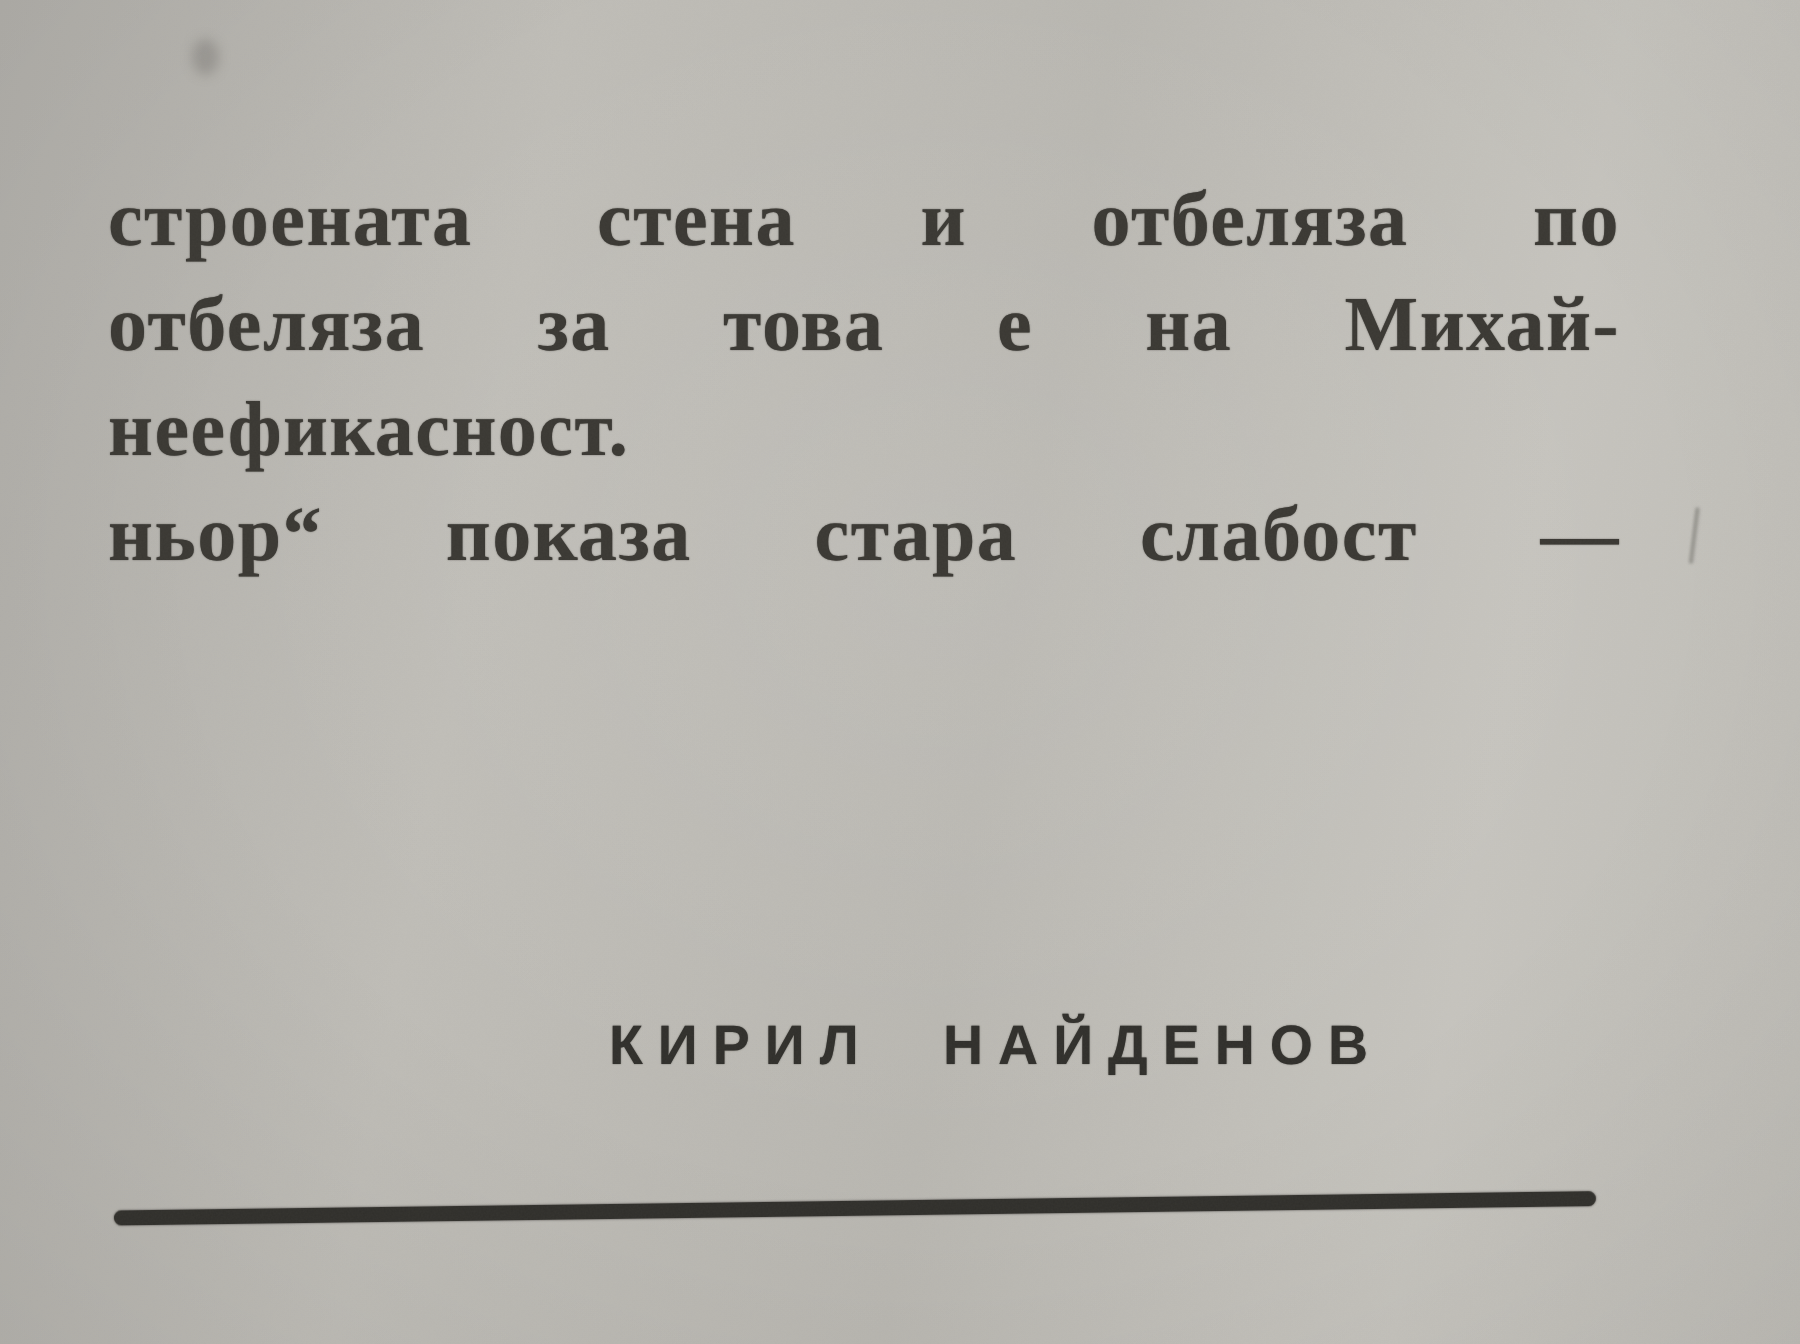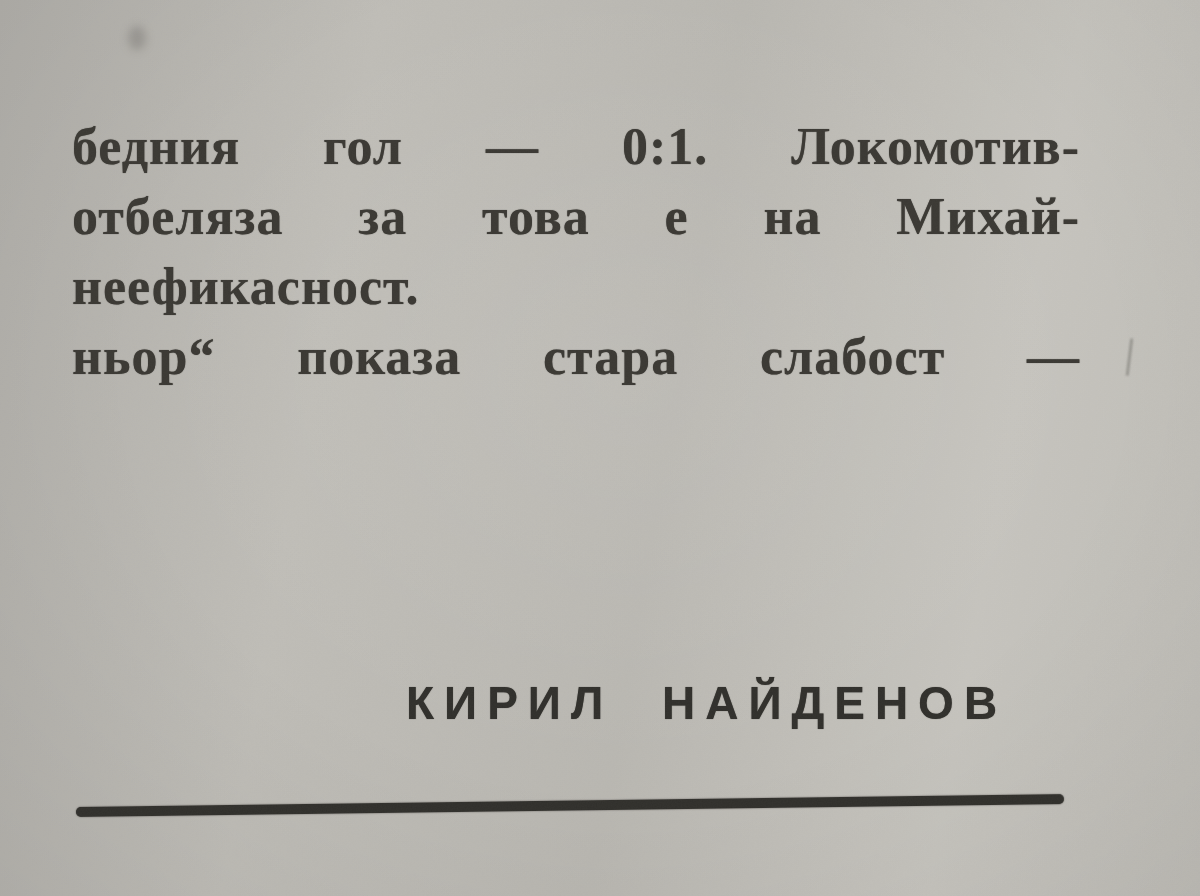--- a/index.html
+++ b/index.html
@@ -39,21 +39,21 @@
   }
   .line.flush-left {
     text-align: left;
     text-align-last: left;
   }
   .byline {
     position: absolute;
     left: 406px;
     top: 676px;
     font-family: "Liberation Sans", sans-serif;
-    font-size: 46px;
+    font-size: 37px;
     font-weight: 700;
     letter-spacing: 10px;
     word-spacing: 26px;
     color: var(--ink-dark);
     white-space: nowrap;
     filter: blur(0.3px);
     text-shadow: 0 0 1px rgba(40,38,34,0.7);
   }
   .bottom-rule {
     position: absolute;
@@ -101,21 +101,21 @@
 </style>
 </head>
 <body>
 
 <div class="scan">
 
   <div class="smudge-top"></div>
   <div class="stray-mark"></div>
 
   <div class="text-block">
-    <div class="line">бедния гол — 0:1. Локомотив-</div>
+    <div class="line">строената стена и отбеляза по</div>
     <div class="line">отбеляза за това е на Михай-</div>
     <div class="line flush-left">неефикасност.</div>
     <div class="line">ньор“ показа стара слабост —</div>
   </div>
 
   <div class="byline">КИРИЛ НАЙДЕНОВ</div>
 
   <div class="bottom-rule"></div>
 
   <svg class="paper-texture" xmlns="http://www.w3.org/2000/svg">

